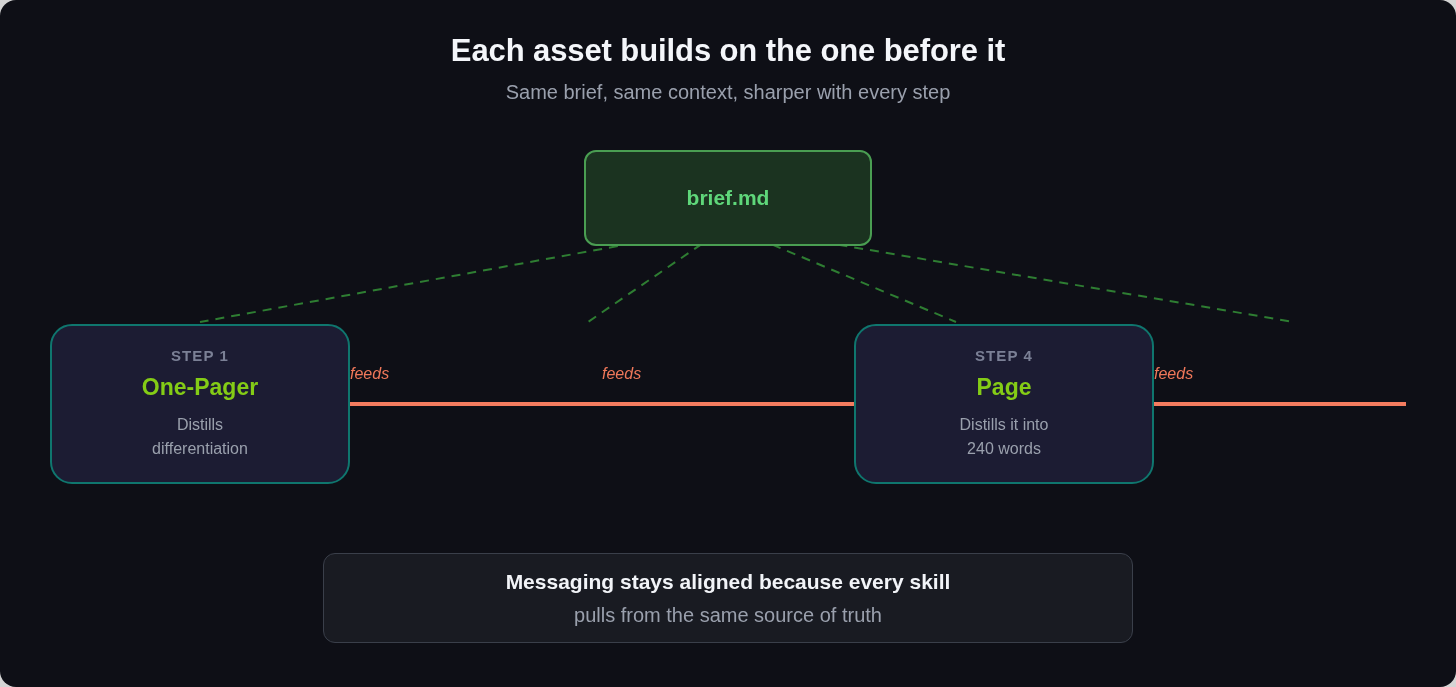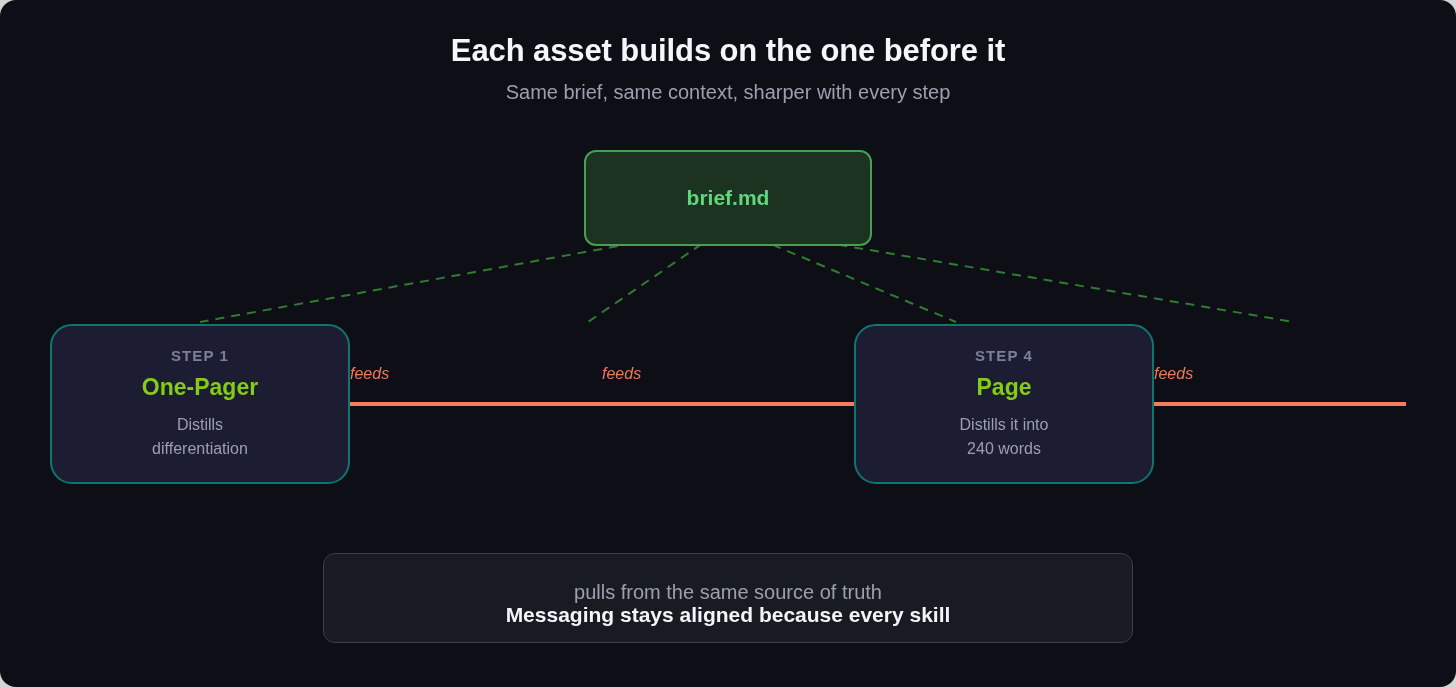--- a/index.html
+++ b/index.html
@@ -229,17 +229,17 @@
 
     <div class="connector">
       <div class="connector-label">feeds</div>
       <div class="connector-line"></div>
     </div>
 
 
   </div>
 
   <div id="footer-note">
+    <div id="footer-main">Messaging stays aligned because every skill</div>
     <div id="footer-sub">pulls from the same source of truth</div>
-    <div id="footer-main">Messaging stays aligned because every skill</div>
   </div>
 
 </div>
 
 </body></html>

